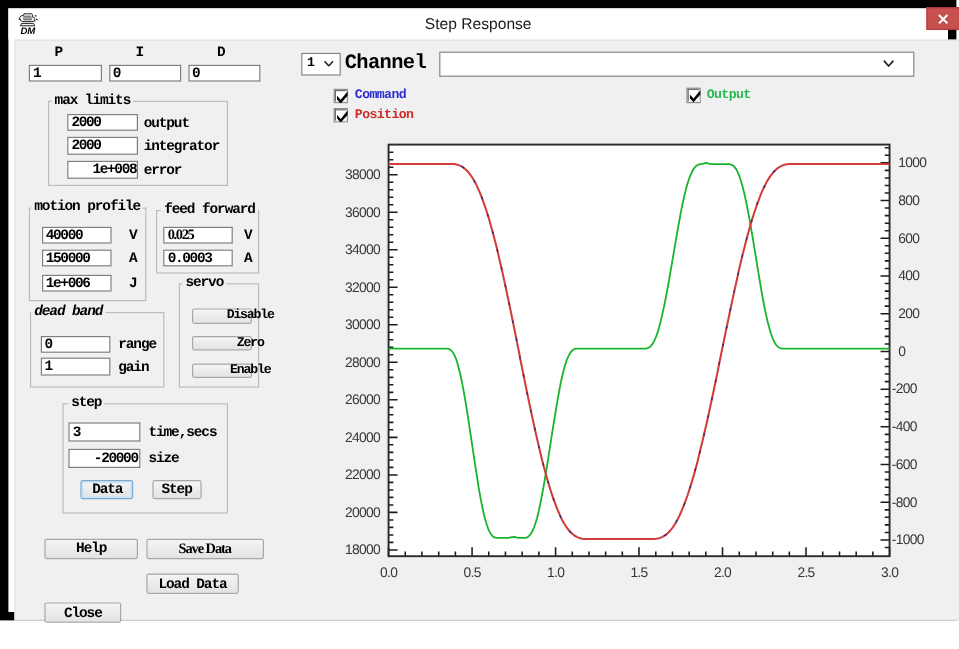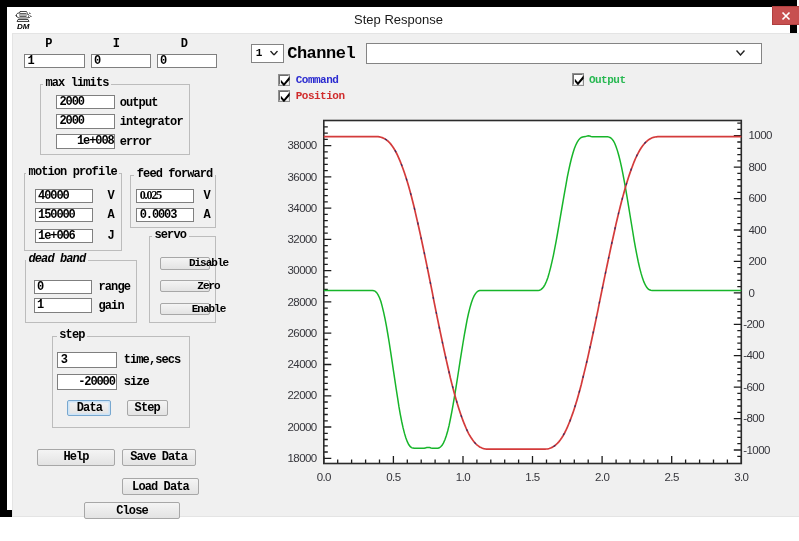--- a/index.html
+++ b/index.html
@@ -116,22 +116,22 @@
 <div class="lbl ctr" style="left:91.5px;top:298.5px;transform:translateY(-50%);">gain</div>
 <div class="group" style="left:45.0px;top:329.0px;width:137.7px;height:92.0px;"></div>
     <div class="glabel" style="left:49.8px;top:329.0px;">step</div>
 <div class="entry" style="left:50.2px;top:344.8px;width:59.8px;height:15.8px;">3</div>
 <div class="lbl ctr" style="left:116.7px;top:352.8px;transform:translateY(-50%);">time,secs</div>
 <div class="entry" style="left:50.2px;top:366.9px;width:59.8px;height:15.8px;padding-left:20px;">-20000</div>
 <div class="lbl ctr" style="left:116.7px;top:375.0px;transform:translateY(-50%);">size</div>
 <div class="btn focusbtn" style="left:60.4px;top:393.2px;width:44.0px;height:15.5px;">Data</div>
 <div class="btn" style="left:119.5px;top:393.2px;width:41.4px;height:15.5px;">Step</div>
 <div class="btn" style="left:30.0px;top:441.8px;width:78.0px;height:17.0px;">Help</div>
-<div class="btn" style="left:114.6px;top:441.8px;width:74px;height:17.0px;">Save&nbsp;Data</div>
-<div class="btn" style="left:30.0px;top:495px;width:96px;height:17.0px;margin-left:47px;">Close</div>
+<div class="btn" style="left:114.6px;top:441.8px;width:98px;height:17.0px;font-family:Liberation Serif, serif;">Save&nbsp;Data</div>
+<div class="btn" style="left:30.0px;top:495px;width:64px;height:17.0px;">Close</div>
 <div class="btn" style="left:114.6px;top:471.0px;width:77.7px;height:17.0px;">Load&nbsp;Data</div>
   <svg class="plot" width="538" height="385" viewBox="0 0 538 385">
 <rect x="56.8" y="10.5" width="417.5" height="343.0" fill="#ffffff" stroke="none"></rect>
 <path d="M56.8 35.6h7.5M56.8 66.9h7.5M56.8 98.1h7.5M56.8 129.4h7.5M56.8 160.7h7.5M56.8 191.9h7.5M56.8 223.2h7.5M56.8 254.5h7.5M56.8 285.8h7.5M56.8 317.0h7.5M56.8 348.3h7.5M56.8 16.8h4M56.8 23.1h4M56.8 29.3h4M56.8 41.9h4M56.8 48.1h4M56.8 54.4h4M56.8 60.6h4M56.8 73.1h4M56.8 79.4h4M56.8 85.6h4M56.8 91.9h4M56.8 104.4h4M56.8 110.6h4M56.8 116.9h4M56.8 123.2h4M56.8 129.4h4M56.8 135.7h4M56.8 141.9h4M56.8 148.2h4M56.8 154.4h4M56.8 166.9h4M56.8 173.2h4M56.8 179.4h4M56.8 185.7h4M56.8 198.2h4M56.8 204.5h4M56.8 210.7h4M56.8 217.0h4M56.8 229.5h4M56.8 235.7h4M56.8 242.0h4M56.8 248.2h4M56.8 260.7h4M56.8 267.0h4M56.8 273.3h4M56.8 279.5h4M56.8 292.0h4M56.8 298.3h4M56.8 304.5h4M56.8 310.8h4M56.8 317.0h4M56.8 323.3h4M56.8 329.5h4M56.8 335.8h4M56.8 342.0h4M56.8 348.3h4M474.3 25.7h-7.5M474.3 57.1h-7.5M474.3 88.6h-7.5M474.3 120.0h-7.5M474.3 151.4h-7.5M474.3 182.9h-7.5M474.3 214.3h-7.5M474.3 245.7h-7.5M474.3 277.1h-7.5M474.3 308.6h-7.5M474.3 340.0h-7.5M474.3 13.1h-4M474.3 19.4h-4M474.3 32.0h-4M474.3 38.3h-4M474.3 44.6h-4M474.3 50.8h-4M474.3 63.4h-4M474.3 69.7h-4M474.3 76.0h-4M474.3 82.3h-4M474.3 94.8h-4M474.3 101.1h-4M474.3 107.4h-4M474.3 113.7h-4M474.3 126.3h-4M474.3 132.6h-4M474.3 138.8h-4M474.3 145.1h-4M474.3 157.7h-4M474.3 164.0h-4M474.3 170.3h-4M474.3 176.6h-4M474.3 189.1h-4M474.3 195.4h-4M474.3 201.7h-4M474.3 208.0h-4M474.3 220.6h-4M474.3 226.9h-4M474.3 233.1h-4M474.3 239.4h-4M474.3 252.0h-4M474.3 258.3h-4M474.3 264.6h-4M474.3 270.9h-4M474.3 283.4h-4M474.3 289.7h-4M474.3 296.0h-4M474.3 302.3h-4M474.3 314.9h-4M474.3 321.1h-4M474.3 327.4h-4M474.3 333.7h-4M474.3 346.3h-4M56.8 353.5v-7.5M126.4 353.5v-7.5M196.0 353.5v-7.5M265.5 353.5v-7.5M335.1 353.5v-7.5M404.7 353.5v-7.5M474.3 353.5v-7.5M70.7 353.5v-4M84.6 353.5v-4M98.6 353.5v-4M112.5 353.5v-4M140.3 353.5v-4M154.2 353.5v-4M168.1 353.5v-4M182.1 353.5v-4M209.9 353.5v-4M223.8 353.5v-4M237.7 353.5v-4M251.6 353.5v-4M279.5 353.5v-4M293.4 353.5v-4M307.3 353.5v-4M321.2 353.5v-4M349.1 353.5v-4M363.0 353.5v-4M376.9 353.5v-4M390.8 353.5v-4M418.6 353.5v-4M432.6 353.5v-4M446.5 353.5v-4M460.4 353.5v-4" stroke="#1c1c1c" stroke-width="1.3" fill="none"></path>
 <rect x="56.8" y="10.5" width="417.5" height="343.0" fill="none" stroke="#2b2b2b" stroke-width="1.6"></rect>
 <g font-family="Liberation Sans, sans-serif" font-size="11.5px" letter-spacing="-0.55" fill="#35353b">
 <text x="49.7" y="39.2" text-anchor="end">38000</text>
 <text x="49.7" y="70.5" text-anchor="end">36000</text>
 <text x="49.7" y="101.7" text-anchor="end">34000</text>
 <text x="49.7" y="133.0" text-anchor="end">32000</text>

